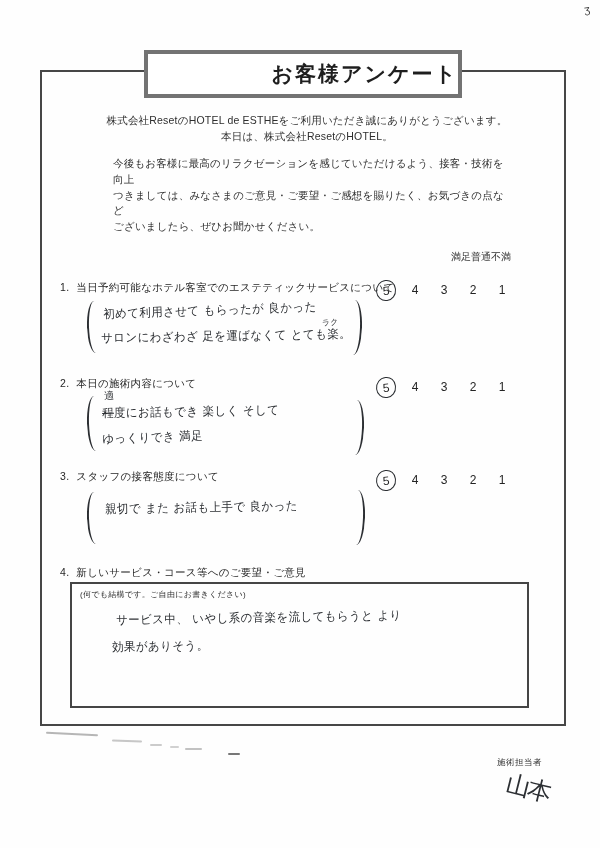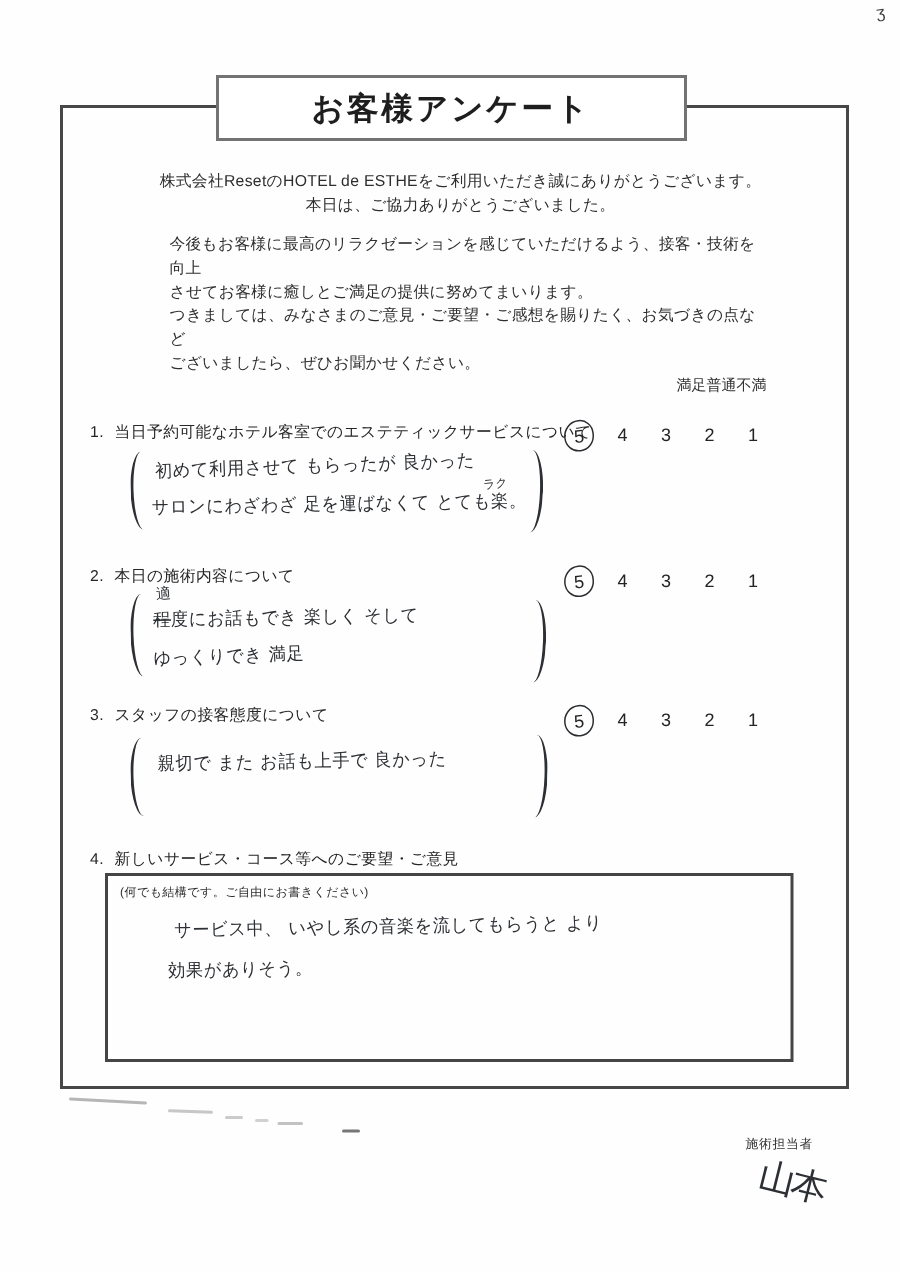--- a/index.html
+++ b/index.html
@@ -11,22 +11,22 @@
 
   
   .corner-mark { position:absolute; left:584px; top:3px; font-size:11px; color:#3a3a3a; transform:rotate(-8deg); }
 
   
   .outer-border { position:absolute; left:40px; top:70px; width:522px; height:652px; border:2px solid #474747; }
 
   
   .title-box {
     position:absolute; left:144px; top:50px; width:310px; height:40px;
-    background:#fff; border:2px solid #737373; z-index:2;
-    display:flex; align-items:center; justify-content:center;
+    background:#fff; border:4px solid #737373; z-index:2;
+    display:flex; align-items:center; justify-content:flex-end;
   }
   .title-box span { font-size:21px; font-weight:bold; letter-spacing:2px; color:#1e1e1e; }
 
   .intro-line { position:absolute; left:0; width:600px; text-align:center; padding-left:14px; box-sizing:border-box; font-size:10.5px; color:#2e2e2e; letter-spacing:0.2px; }
   .para { position:absolute; left:113px; top:156px; width:400px; font-size:10.5px; line-height:15.8px; color:#2e2e2e; letter-spacing:0.2px; }
 
   .scale-head { position:absolute; left:374px; top:250px; width:137px; display:flex; justify-content:flex-end; font-size:10px; color:#333; }
 
   .q { position:absolute; left:60px; font-size:10.5px; color:#262626; letter-spacing:0.3px; white-space:nowrap; }
   .q .qnum { display:inline-block; margin-right:7px; }
@@ -66,25 +66,24 @@
 
   <span class="corner-mark">ʒ</span>
 
   <div class="outer-border"></div>
 
   <div class="title-box">
     <span>お客様アンケート</span>
   </div>
 
   <div class="intro-line" style="top:114px">株式会社ResetのHOTEL de ESTHEをご利用いただき誠にありがとうございます。</div>
-  <div class="intro-line" style="top:130px">本日は、ご協力ありがとうございました。</div>
+  <div class="intro-line" style="top:130px">本日は、株式会社ResetのHOTEL。</div>
 
   <div class="para">
     <div>今後もお客様に最高のリラクゼーションを感じていただけるよう、接客・技術を向上</div>
-    <div>させてお客様に癒しとご満足の提供に努めてまいります。</div>
     <div>つきましては、みなさまのご意見・ご要望・ご感想を賜りたく、お気づきの点など</div>
     <div>ございましたら、ぜひお聞かせください。</div>
   </div>
 
   <div class="scale-head">
     <span>満足</span>
     <span>普通</span>
     <span>不満</span>
   </div>
 

